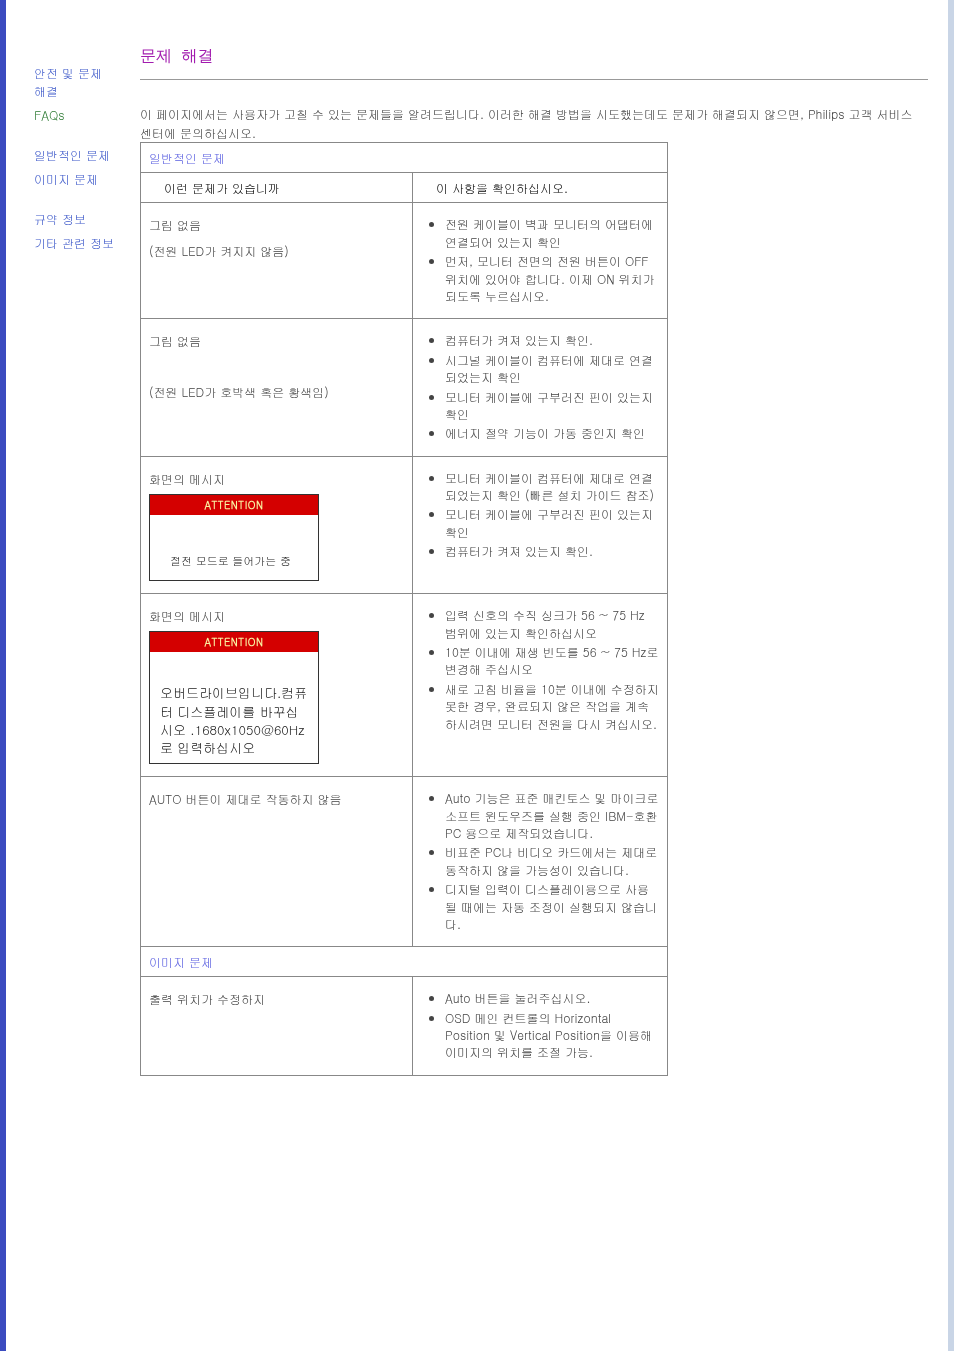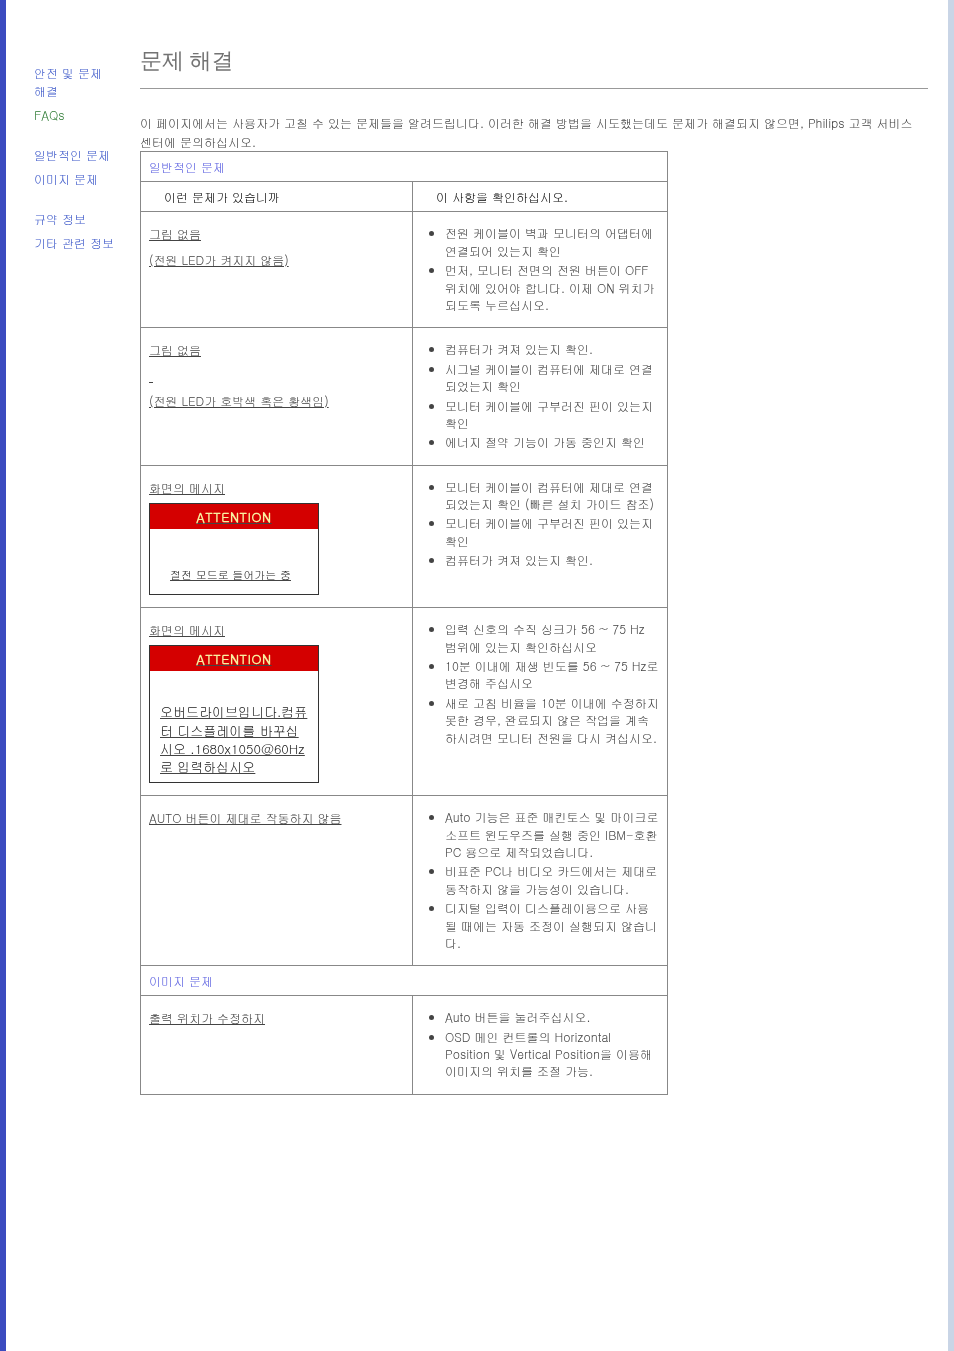--- a/index.html
+++ b/index.html
@@ -35,25 +35,25 @@
     margin-bottom: 6px;
     line-height: 1.5;
   }
   .sidebar .faqs { color: #2d7a33; }
   .sidebar .spacer { height: 16px; }
   .main {
     flex: 1;
     padding-left: 18px;
   }
   h1.page-title {
-    font-size: 22px;
+    font-size: 16px;
     font-weight: 500;
-    color: #737373;
+    color: #a21caf;
     margin: 28px 0 10px 0;
-    font-family: Liberation Serif, serif;
+    font-family: Liberation Mono, monospace;
   }
   hr.sep {
     border: none;
     border-top: 1px solid #999;
     margin: 12px 0 24px 0;
   }
   .intro {
     line-height: 1.6;
     color: #444;
   }
@@ -76,21 +76,20 @@
     padding: 6px 8px;
   }
   .ts-table .col-head {
     color: #000000;
     font-weight: normal;
     padding: 6px 23px;
   }
   .ts-table td.problem-cell {
     width: 272px;
     padding: 12px 8px;
-    text-decoration: underline;
   }
   .ts-table td.solution-cell {
     padding: 12px 8px 12px 8px;
   }
   .ts-table ul {
     margin: 0;
     padding: 0 0 0 24px;
     list-style-type: disc;
     line-height: 1.45;
   }
@@ -101,21 +100,21 @@
     width: 170px;
     background: #fff;
     margin-top: 6px;
   }
   .attention-header {
     background: #d40000;
     color: #f9f0a0;
     font-weight: bold;
     text-align: center;
     padding: 3px 0;
-    font-size: 13px;
+    font-size: 10px;
     letter-spacing: 0.5px;
   }
   .attention-body {
     padding: 10px 14px 12px 20px;
     font-size: 11px;
     color: #222;
     line-height: 1.4;
     margin-top: 28px;
   }
   .attention-body.small {

